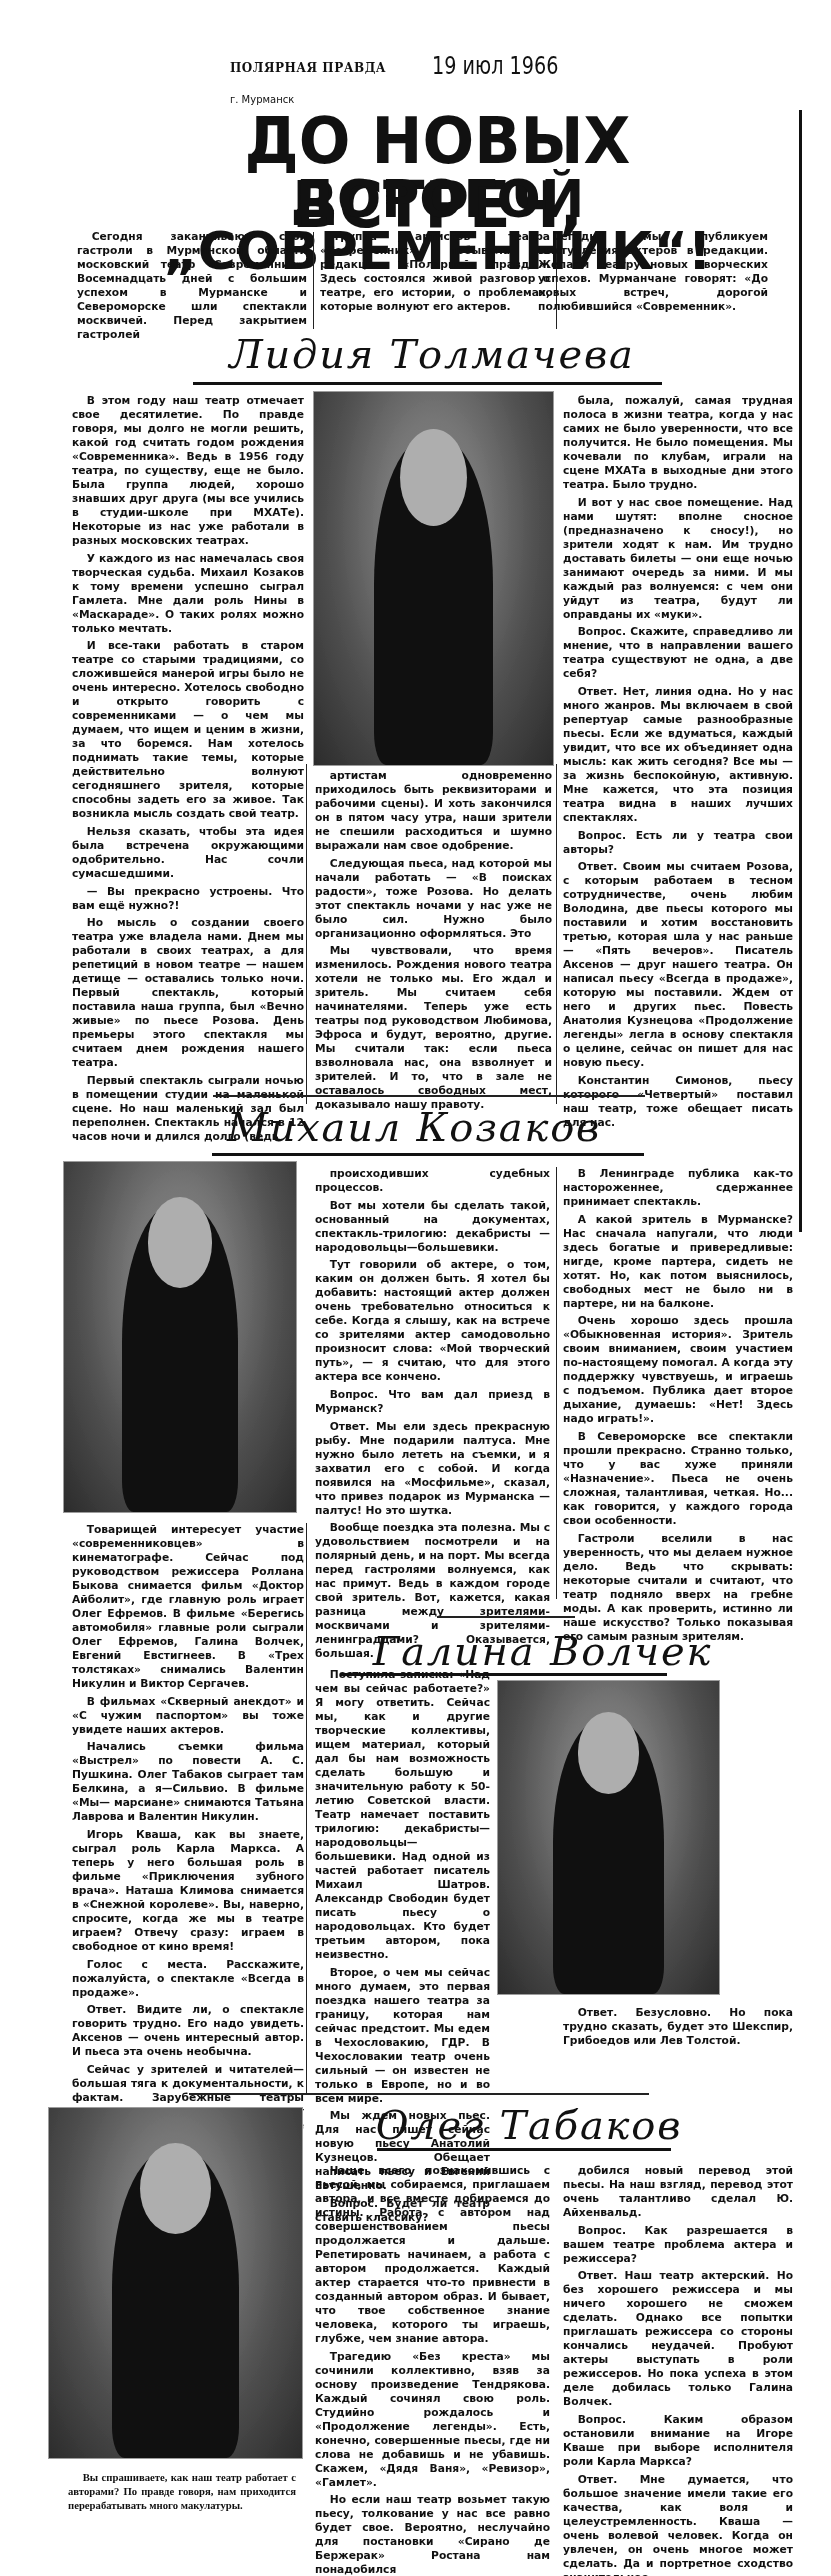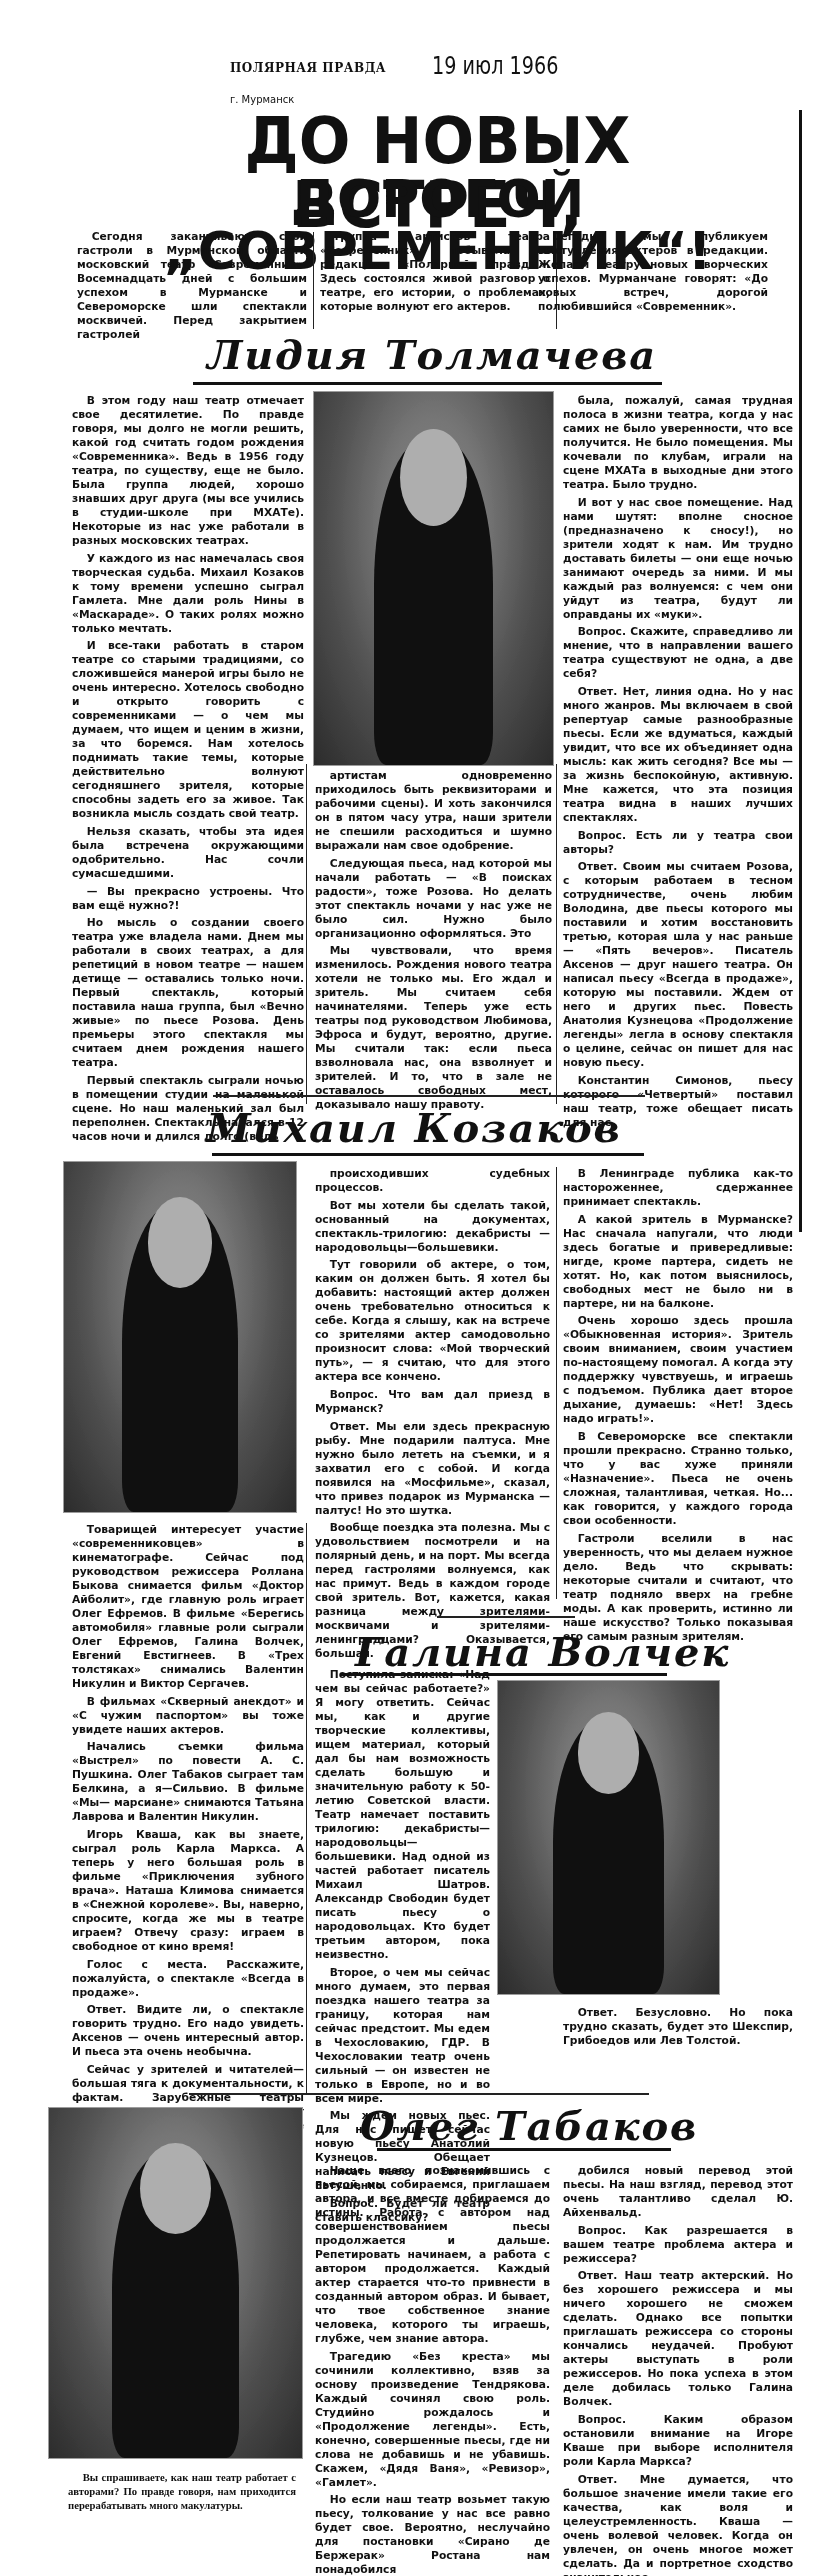--- a/index.html
+++ b/index.html
@@ -9,21 +9,21 @@
   .masthead{left:193px;top:61px;font-family:"DejaVu Serif",serif;font-size:12px;font-weight:bold;letter-spacing:0.5px;margin-left:37px;}
   .city{left:230px;top:94px;font-size:10px;}
   .date{left:432px;top:52px;font-size:24px;font-family:"DejaVu Sans",sans-serif;transform:scaleX(0.8);transform-origin:left;}
   .headline{left:74px;width:727px;text-align:center;font-family:"DejaVu Sans",sans-serif;font-weight:bold;line-height:1;transform-origin:center;}
   .h1{top:109px;font-size:64px;transform:scaleX(0.95);}
   .h2{top:173px;font-size:52px;}
   .rightrule{left:799px;top:110px;width:2.8px;height:1122px;background:#111;}
   .col{position:absolute;font-size:10.7px;line-height:14px;text-align:justify;font-weight:bold;}
   .col p{margin:0 0 3.7px 0;text-indent:14.7px;}
   .vrule{position:absolute;width:1.4px;background:#222;}
-  .name{position:absolute;font-family:"DejaVu Serif",serif;font-weight:bold;font-style:italic;font-size:40px;text-align:center;letter-spacing:1.8px;}
+  .name{position:absolute;font-family:"DejaVu Serif",serif;font-weight:normal;font-style:italic;font-size:40px;text-align:center;letter-spacing:1.8px;}
   .nrule{position:absolute;height:2.8px;background:#111;}
   .srule{position:absolute;height:1.8px;background:#222;}
   .photo{position:absolute;background:radial-gradient(ellipse at 50% 35%,#888 0,#777 30%,#555 60%,#333 100%);
          filter:contrast(1.1);border:1.8px solid #999;}
   .photo .figure{position:absolute;left:25%;top:12%;width:50%;height:88%;background:#1a1a1a;border-radius:45% 45% 10% 10%;}
   .photo .face{position:absolute;left:36%;top:10%;width:28%;height:26%;background:#aaa;border-radius:50%;}
 </style>
 </head>
 <body>
 

